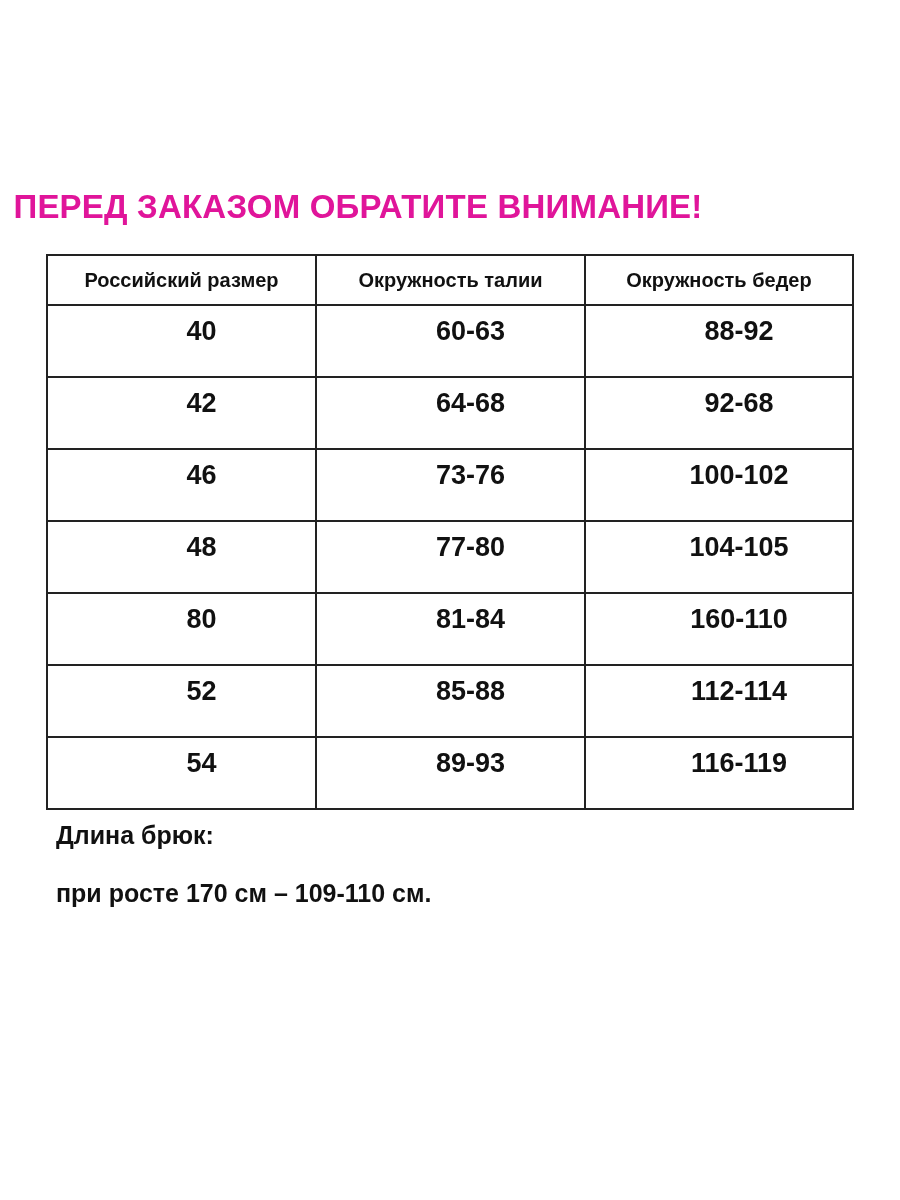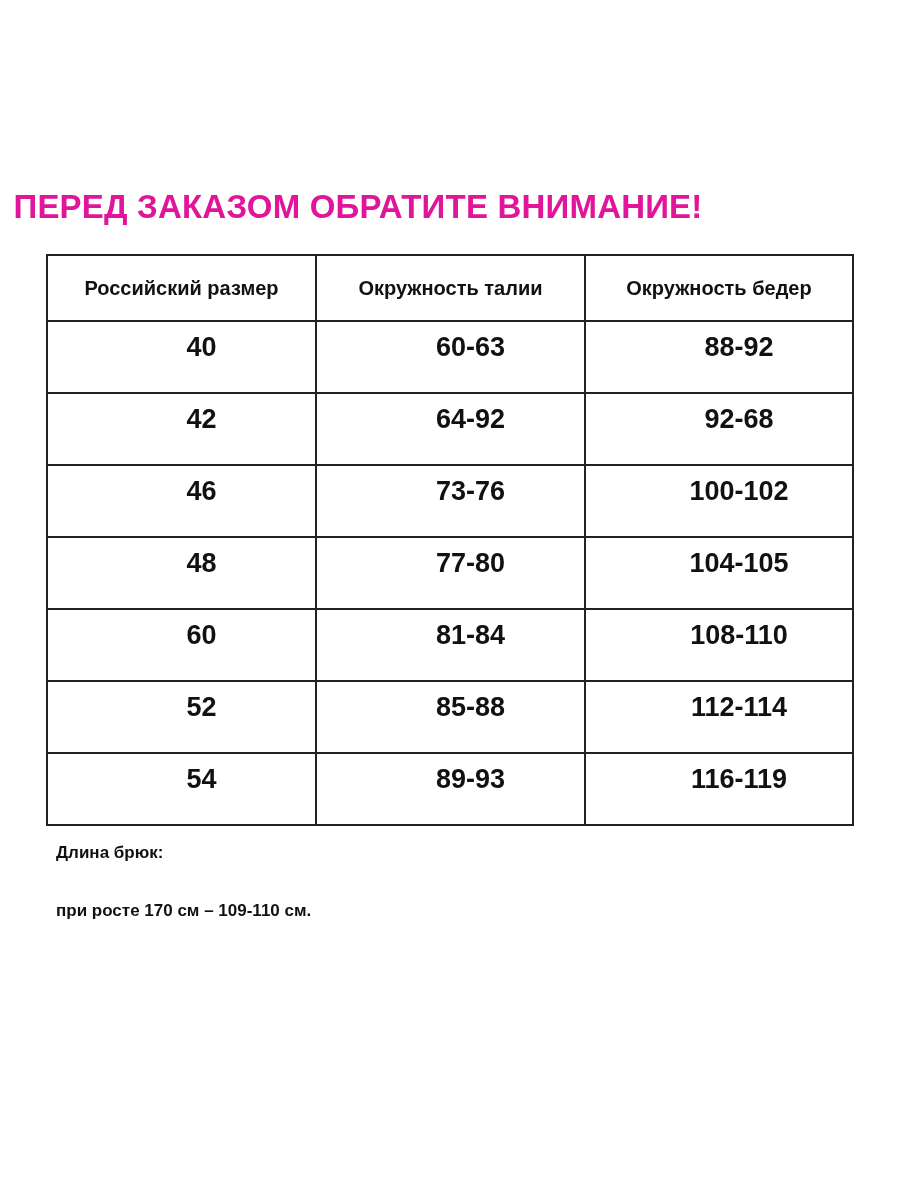--- a/index.html
+++ b/index.html
@@ -3,24 +3,24 @@
 <meta charset="utf-8">
 <style>
   html, body { margin:0; padding:0; background:#ffffff; }
   body { width:900px; height:1200px; position:relative; overflow:hidden;
          font-family:"Liberation Sans", "DejaVu Sans", sans-serif; color:#111; }
   .title { position:absolute; top:188px; left:0; width:716px; text-align:center;
            font-weight:bold; font-size:33px; letter-spacing:0.2px; color:#e0159a; }
   table.sizes { position:absolute; top:254px; left:46px; width:806px;
                 border-collapse:collapse; table-layout:fixed; }
   table.sizes th, table.sizes td { border:2px solid #222; text-align:center; }
-  table.sizes th { height:48px; font-size:20px; font-weight:bold; vertical-align:middle; padding:8px; }
+  table.sizes th { height:48px; font-size:20px; font-weight:bold; vertical-align:middle; padding:0; }
   table.sizes td { height:59px; font-size:27px; font-weight:bold; vertical-align:top; padding-top:10px;padding-left:41px; }
   col.c1 { width:269px; } col.c2 { width:269px; } col.c3 { width:268px; }
-  .notes { position:absolute; left:56px; top:815px; font-weight:bold; font-size:17px;margin-top:18px; }
+  .notes { position:absolute; left:56px; top:815px; font-weight:bold; font-size:25px; }
   .notes div { height:58px; line-height:40px; }
 </style>
 </head>
 <body>
 
 <div class="title">ПЕРЕД ЗАКАЗОМ ОБРАТИТЕ ВНИМАНИЕ!</div>
 
 <table class="sizes">
   <colgroup>
       <col class="c1">
@@ -35,37 +35,37 @@
     </tr>
   </thead>
   <tbody>
     <tr>
       <td>40</td>
       <td>60-63</td>
       <td>88-92</td>
     </tr>
     <tr>
       <td>42</td>
-      <td>64-92</td>
+      <td>64-68</td>
       <td>92-68</td>
     </tr>
     <tr>
       <td>46</td>
       <td>73-76</td>
       <td>100-102</td>
     </tr>
     <tr>
       <td>48</td>
       <td>77-80</td>
       <td>104-105</td>
     </tr>
     <tr>
-      <td>60</td>
+      <td>80</td>
       <td>81-84</td>
-      <td>108-110</td>
+      <td>160-110</td>
     </tr>
     <tr>
       <td>52</td>
       <td>85-88</td>
       <td>112-114</td>
     </tr>
     <tr>
       <td>54</td>
       <td>89-93</td>
       <td>116-119</td>

